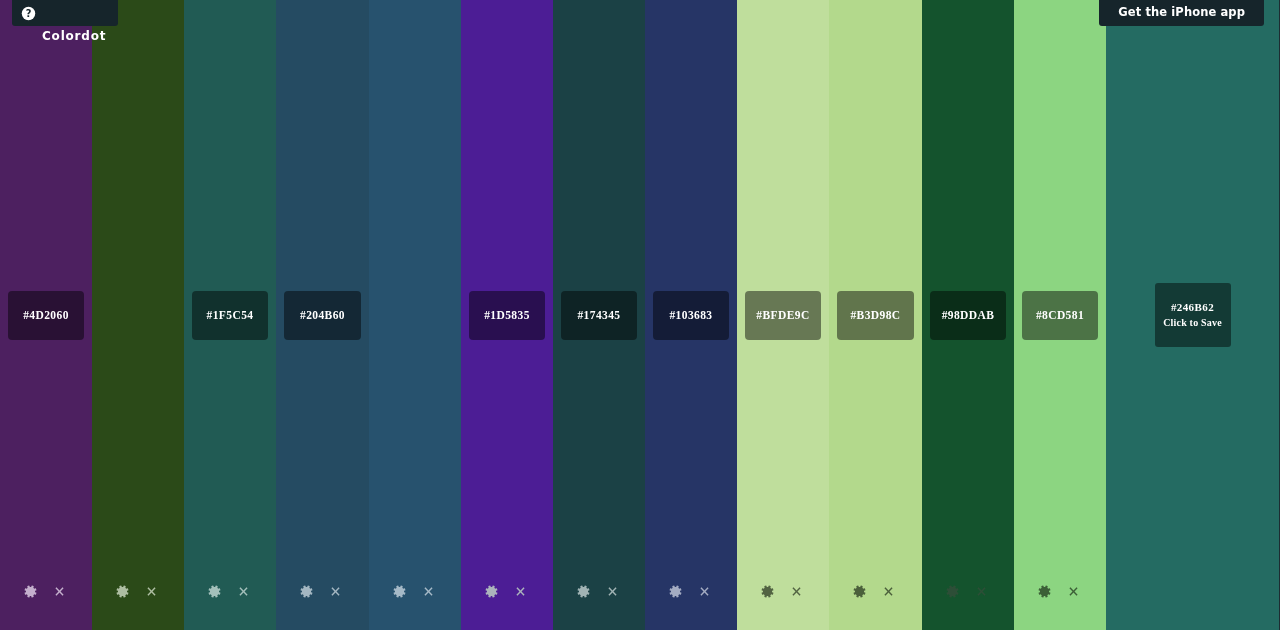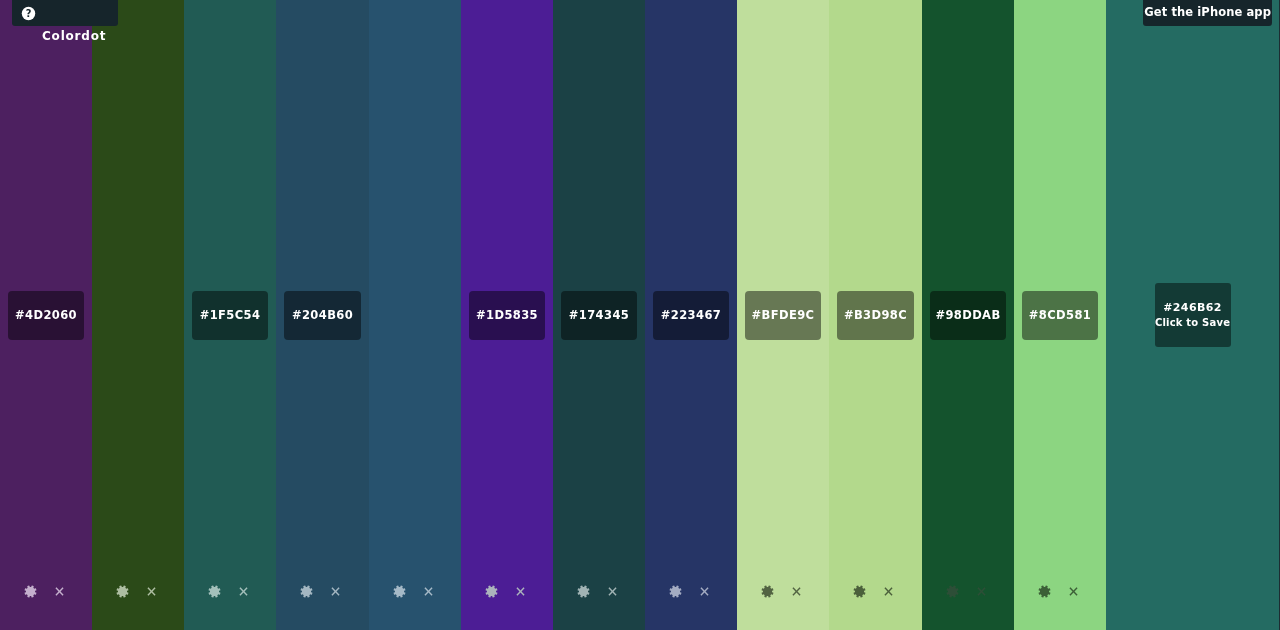--- a/index.html
+++ b/index.html
@@ -18,20 +18,21 @@
   }
 
   
   #strip {
     position: absolute;
     inset: 0;
     display: flex;
     flex-direction: row;
     width: 1280px;
     height: 618px;
+    font-family: Liberation Serif, serif;
   }
 
   .swatch {
     position: relative;
     height: 630px;
     flex: 0 0 auto;
   }
 
   .swatch-label {
     position: absolute;
@@ -126,22 +127,22 @@
   #brand-label {
     font-size: 12px;
     font-weight: bold;
     letter-spacing: 0.8px;
     line-height: 1;
     margin-top: 45px;
   }
   #help-icon { width: 15px; height: 15px; display: block; }
 
   #iphone-chip {
-    right: 8px;
-    padding: 0 1px;
+    right: 16px;
+    padding: 0 19px;
   }
   #iphone-label {
     font-size: 11.5px;
     font-weight: bold;
     letter-spacing: 0.1px;
     line-height: 1;
     white-space: nowrap;
   }
 </style>
 </head>
@@ -265,21 +266,21 @@
           </span>
           <span class="tool-icon">
             <svg width="13" height="13" viewBox="0 0 14 14">
               <path fill="#b9c7c8" d="M11.4 3.6l-1.1-1.1L7 5.8 3.7 2.5 2.6 3.6 5.9 7l-3.3 3.4 1.1 1.1L7 8.2l3.3 3.3 1.1-1.1L8.1 7z"></path>
             </svg>
           </span>
         </div>
       </div>
       <div class="swatch" style="width: 92px; background: rgb(38, 53, 102);">
         <div class="swatch-label">
-          <div class="swatch-hex">#223467</div>
+          <div class="swatch-hex">#103683</div>
         </div>
         <div class="swatch-tools">
           <span class="tool-icon">
             <svg width="15" height="15" viewBox="0 0 16 16">
               <path fill="#bbc1d3" d="M8 5.1a2.9 2.9 0 1 0 0 5.8 2.9 2.9 0 0 0 0-5.8zm0 4.3a1.4 1.4 0 1 1 0-2.8 1.4 1.4 0 0 1 0 2.8z"></path>
               <path fill="#bbc1d3" d="M14 9.1l-1.2-.4a4.9 4.9 0 0 0 0-1.4l1.2-.4a.5.5 0 0 0 .3-.6l-.5-1.4a.5.5 0 0 0-.6-.3l-1.2.4a4.9 4.9 0 0 0-1-1l.4-1.2a.5.5 0 0 0-.3-.6L9.7 1.7a.5.5 0 0 0-.6.3L8.7 3.2a4.9 4.9 0 0 0-1.4 0L6.9 2a.5.5 0 0 0-.6-.3L4.9 2.2a.5.5 0 0 0-.3.6l.4 1.2a4.9 4.9 0 0 0-1 1l-1.2-.4a.5.5 0 0 0-.6.3l-.5 1.4a.5.5 0 0 0 .3.6l1.2.4a4.9 4.9 0 0 0 0 1.4l-1.2.4a.5.5 0 0 0-.3.6l.5 1.4a.5.5 0 0 0 .6.3l1.2-.4a4.9 4.9 0 0 0 1 1l-.4 1.2a.5.5 0 0 0 .3.6l1.4.5a.5.5 0 0 0 .6-.3l.4-1.2a4.9 4.9 0 0 0 1.4 0l.4 1.2a.5.5 0 0 0 .6.3l1.4-.5a.5.5 0 0 0 .3-.6l-.4-1.2a4.9 4.9 0 0 0 1-1l1.2.4a.5.5 0 0 0 .6-.3l.5-1.4a.5.5 0 0 0-.3-.6z"></path>
             </svg>
           </span>
           <span class="tool-icon">
             <svg width="13" height="13" viewBox="0 0 14 14">

